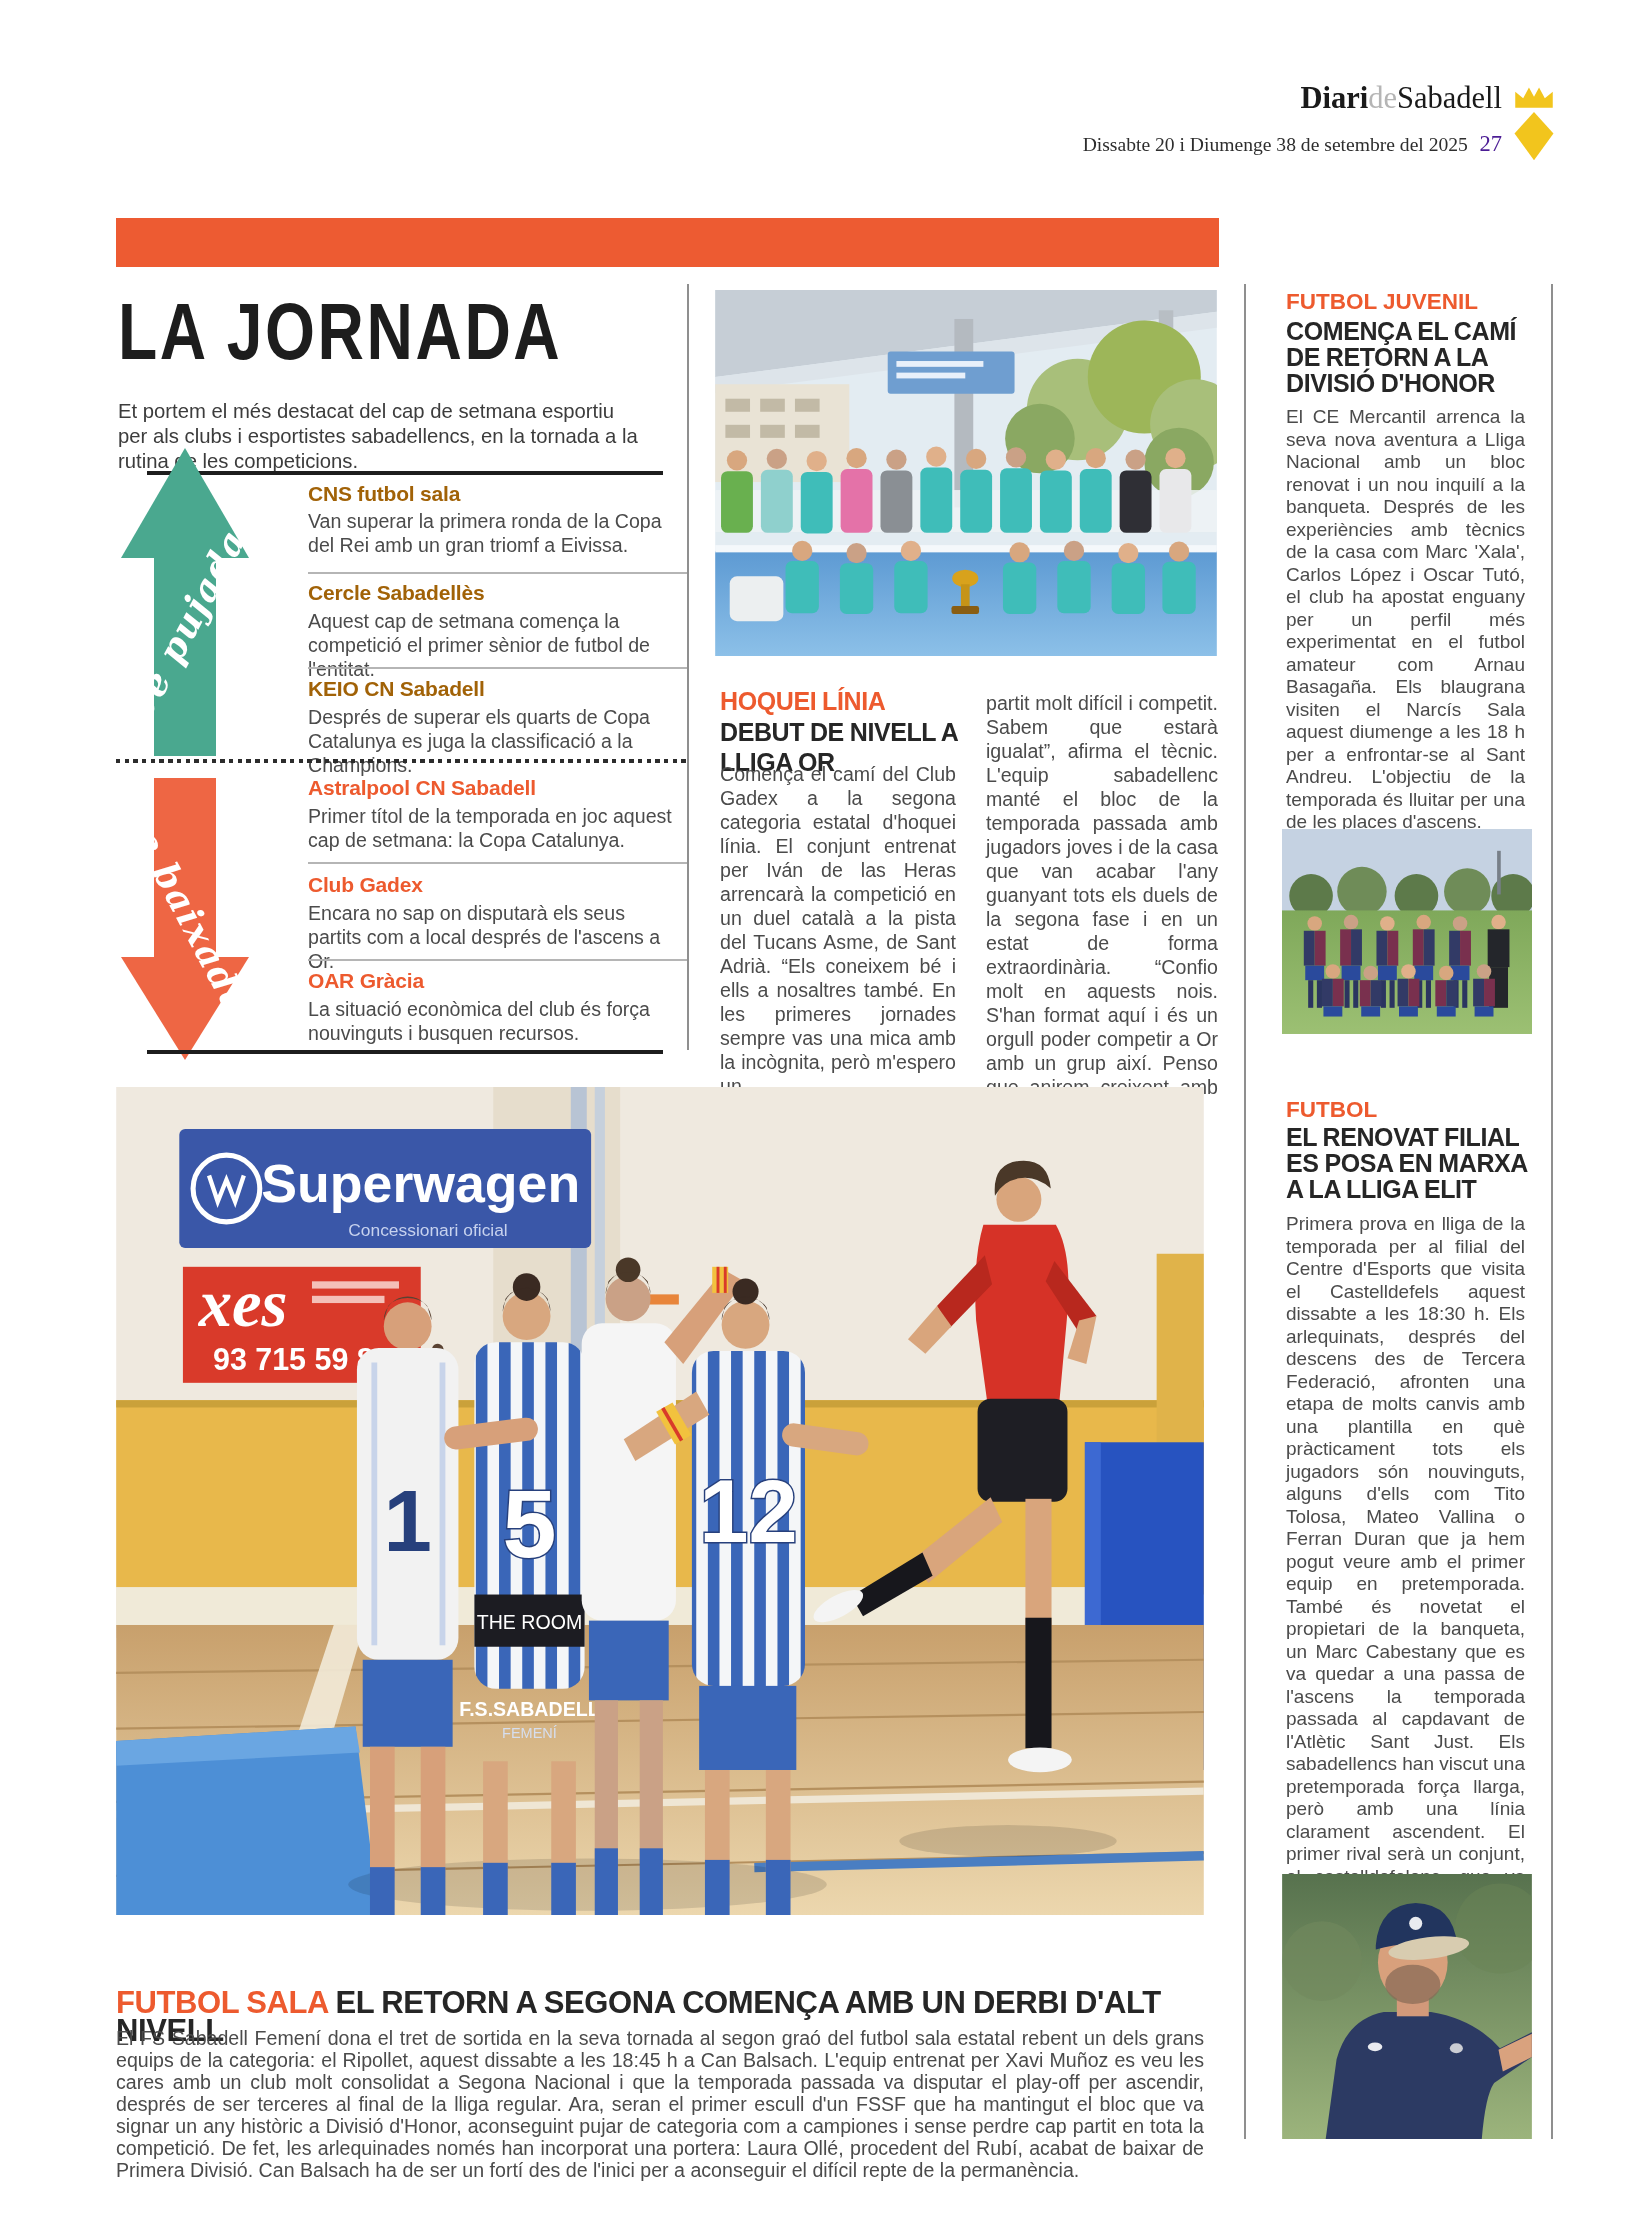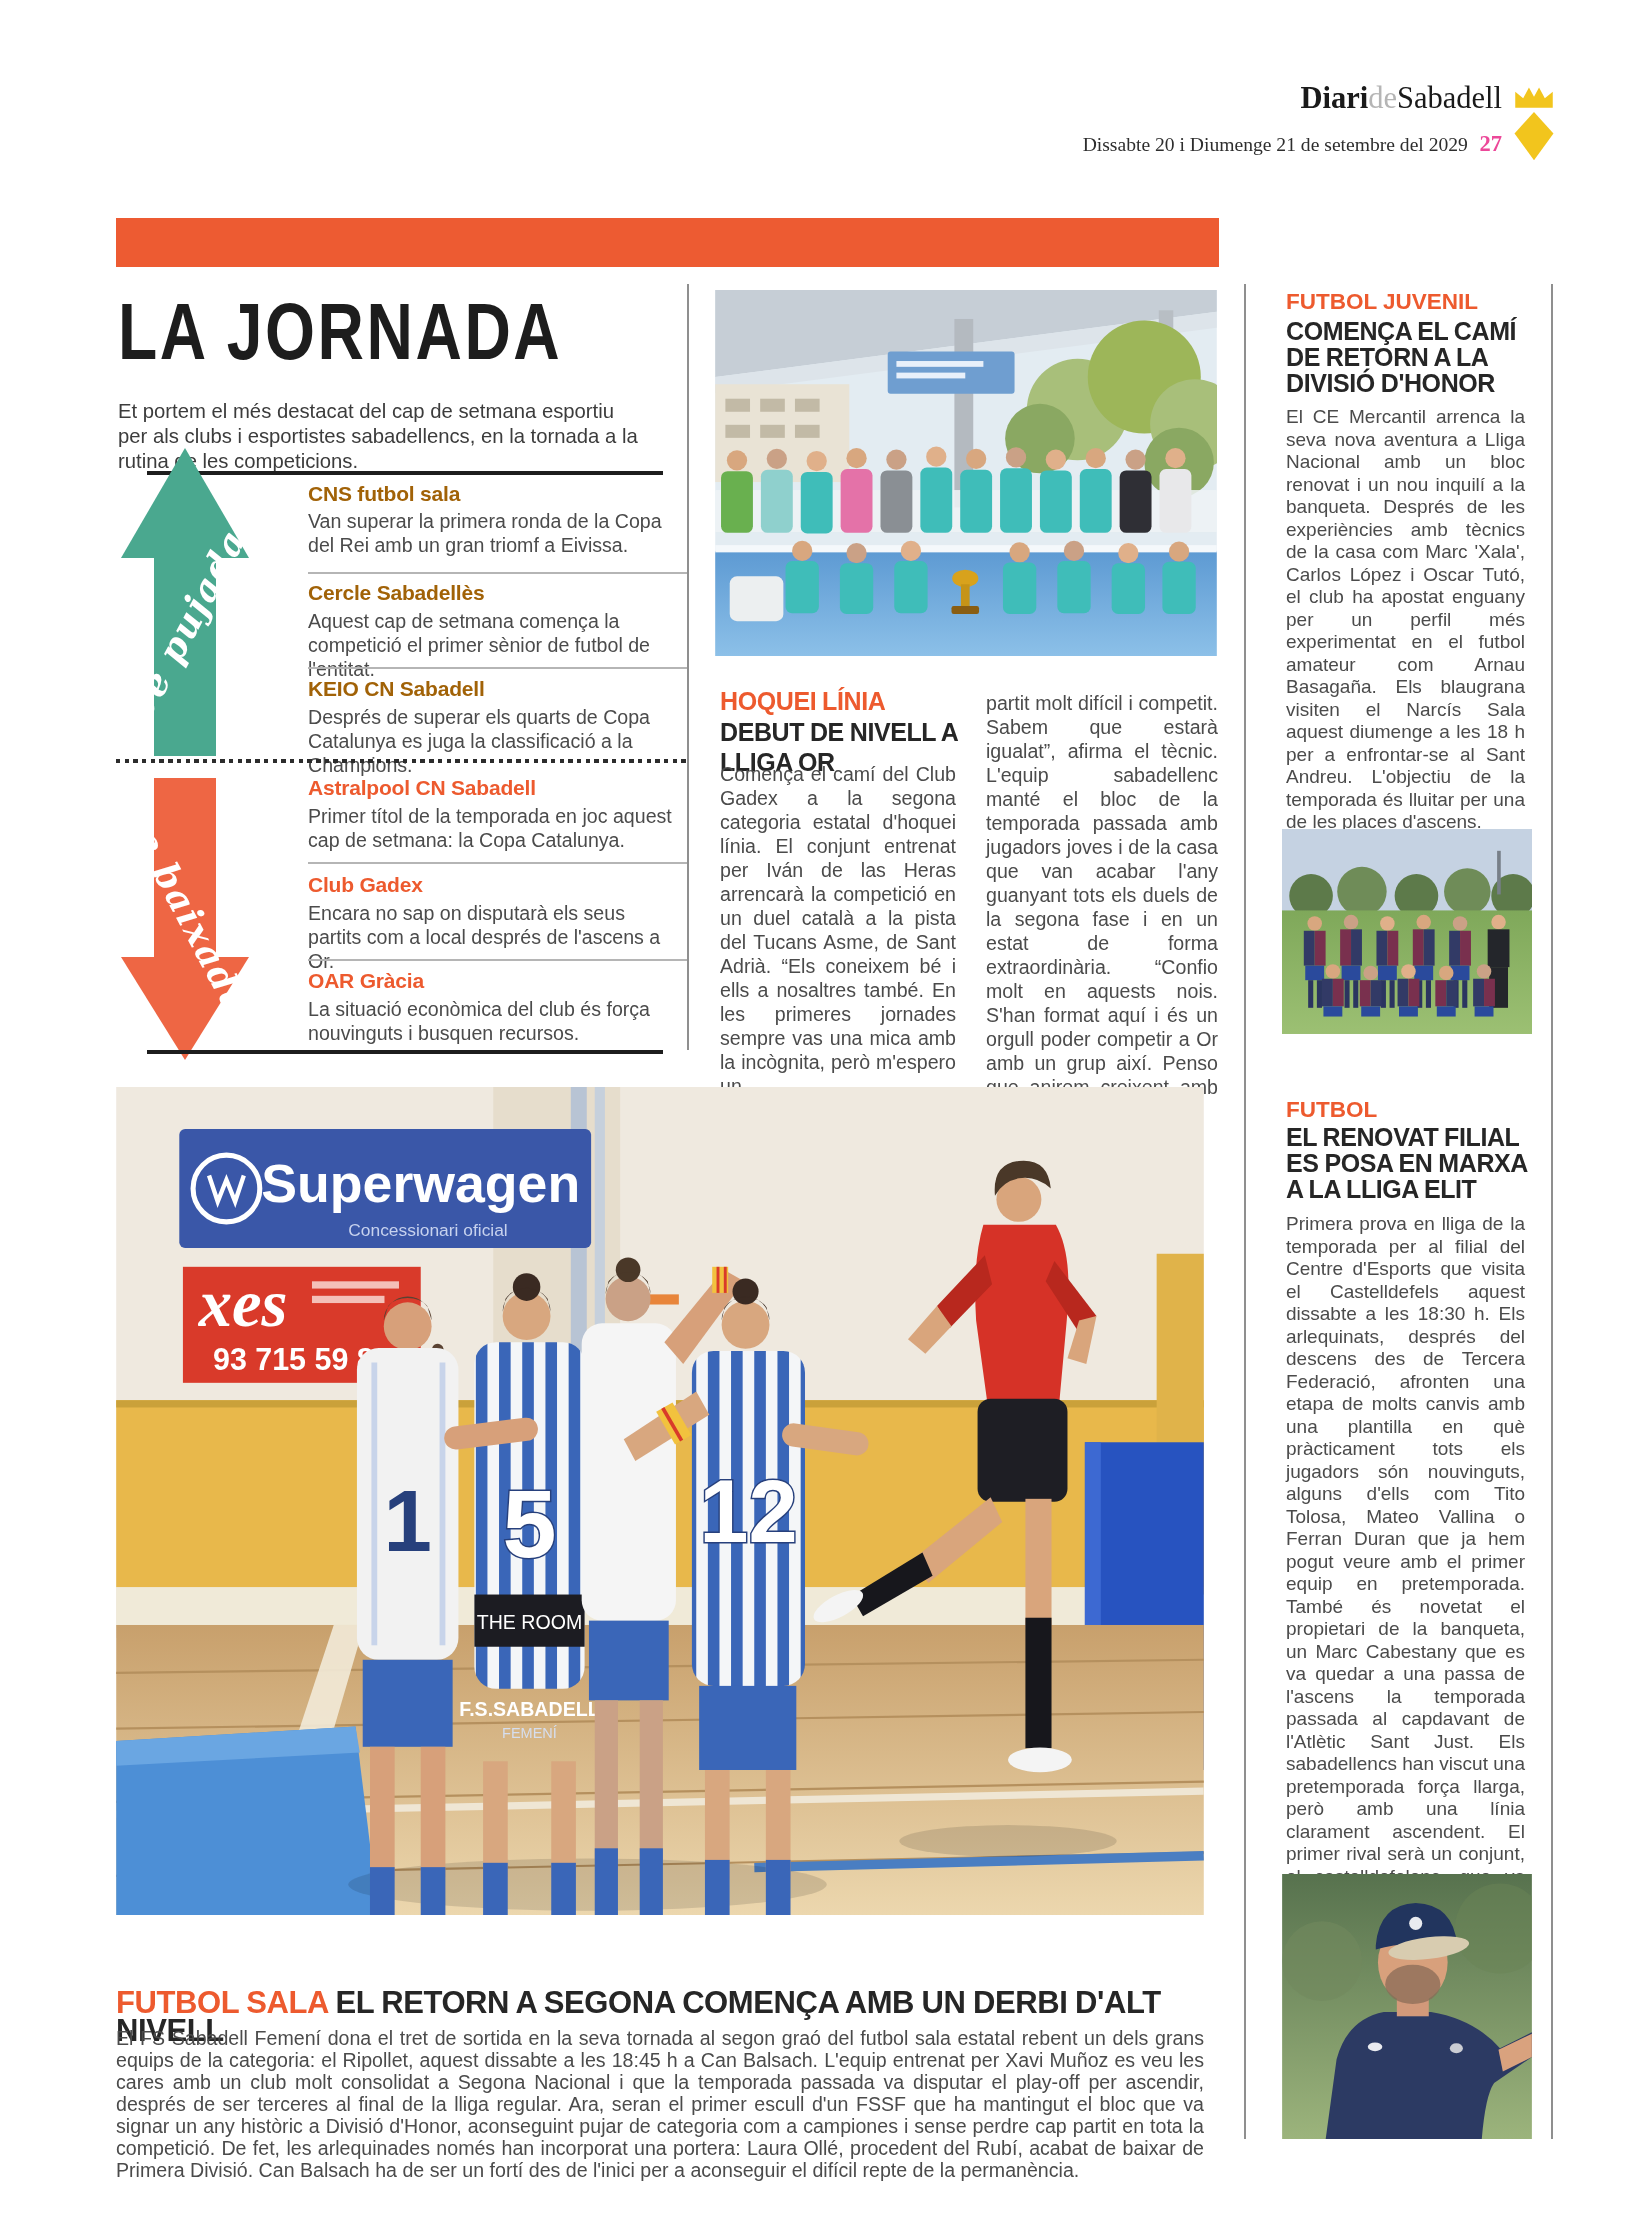--- a/index.html
+++ b/index.html
@@ -6,21 +6,21 @@
   .page{position:relative;width:1651px;height:2227px;background:#ffffff;overflow:hidden;
         font-family:"Liberation Sans",sans-serif;}
   .abs{position:absolute;}
 
   
   .brand{top:81px;right:149px;font-family:"Liberation Serif",serif;font-size:30.5px;color:#1a1a1a;white-space:nowrap;}
   .brand .b1{font-weight:700;}
   .brand .b2{color:#b5b5b5;font-weight:400;}
   .brand .b3{font-weight:400;}
   .dateline{top:131px;right:149px;font-family:"Liberation Serif",serif;font-size:19.6px;color:#2e2e2e;white-space:nowrap;}
-  .pagenum{font-weight:700;font-size:22.5px;margin-left:11.6px;color:#ec4899;}
+  .pagenum{font-weight:400;font-size:22.5px;margin-left:11.6px;color:#4c1d95;}
   .emblem{left:1513px;top:86px;}
 
   
   .topbar{left:116px;top:218px;width:1103px;height:49px;background:#ed5b32;}
 
   
   .sect-title{left:118px;top:287px;font-size:73px;font-weight:900;color:#1d1d1d;letter-spacing:2.9px;
               transform:scale(0.88,1.08);transform-origin:left top;white-space:nowrap;}
   .intro{left:118px;top:357px;width:528px;font-size:20.3px;line-height:25px;color:#3c3c3c;margin-top:42px;}
 
@@ -60,21 +60,21 @@
 </style>
 </head>
 <body>
 
 <div class="page">
 
   <div class="abs brand">
     <span class="b1">Diari</span><span class="b2">de</span><span class="b3">Sabadell</span>
   </div>
   <div class="abs dateline">
-    <span>Dissabte 20 i Diumenge 21 de setembre del 2029</span><span class="pagenum">27</span>
+    <span>Dissabte 20 i Diumenge 38 de setembre del 2025</span><span class="pagenum">27</span>
   </div>
   <div class="abs emblem">
     <svg width="42" height="75" viewBox="0 0 58 104">
       <g>
         <path d="M3,30 L3,8 L14,17 L22,2 L29,15 L36,2 L44,17 L55,8 L55,30 Z" fill="#f2c51d"></path>
       </g>
       <g>
         <path d="M29,36 L56,66 L29,103 L2,66 Z" fill="#f2c51d"></path>
       </g>
     </svg>

